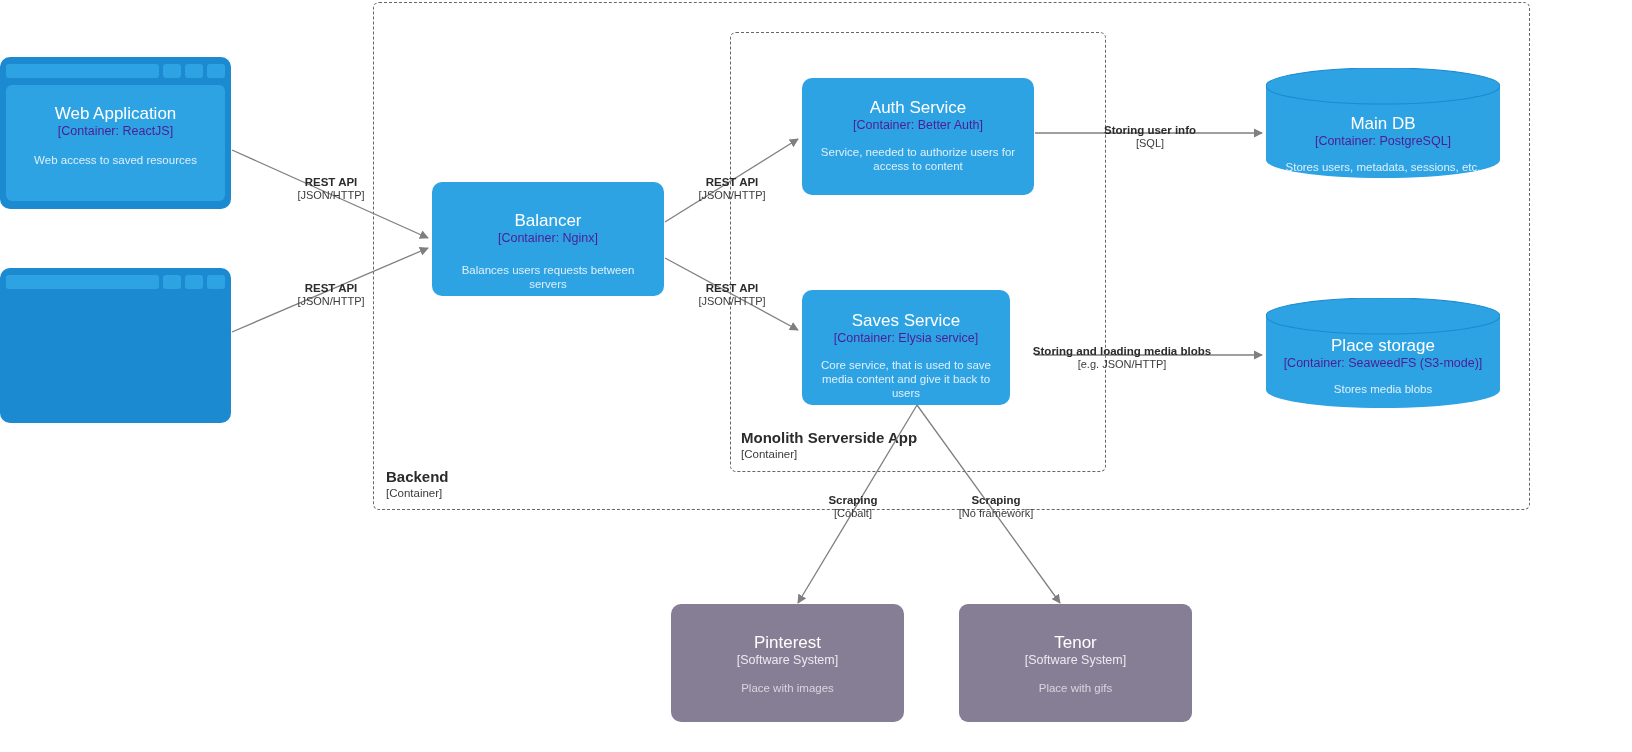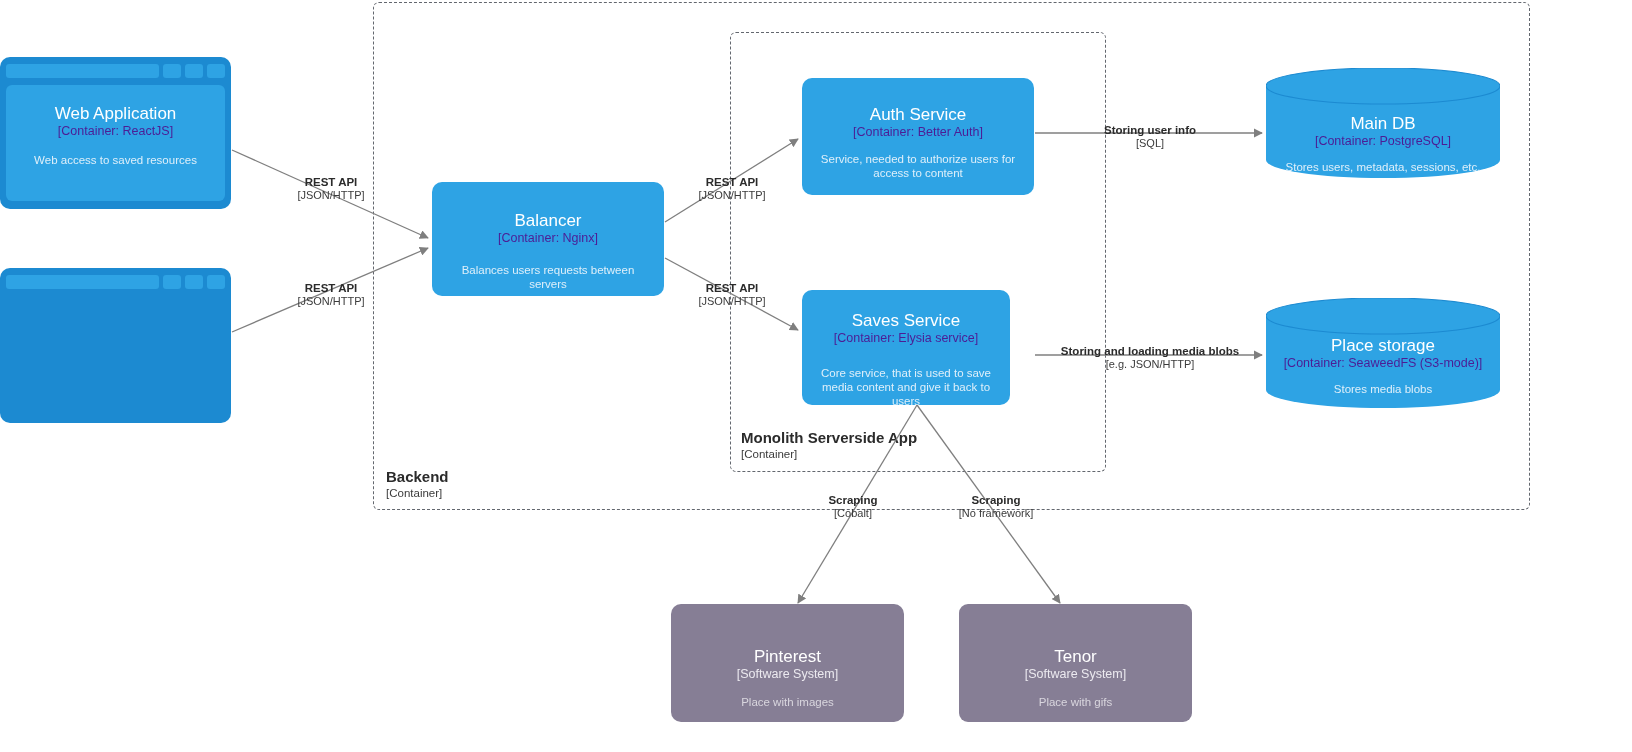--- a/index.html
+++ b/index.html
@@ -74,21 +74,20 @@
   .box {
     background: #2ea3e4;
     border-radius: 10px;
     display: flex;
     flex-direction: column;
     align-items: center;
     justify-content: flex-start;
   }
   .box.ext {
     background: #867e95;
-    justify-content: center;
   }
   
   .db {
     position: absolute;
   }
   .db .cyl-svg {
     position: absolute;
     left: 0;
     top: 0;
   }
@@ -226,21 +225,21 @@
   <div class="edge-label" style="left:668px; top:282px; width:128px;">
     <div class="e-name">REST API</div>
     <div class="e-tech">[JSON/HTTP]</div>
   </div>
 
   <div class="edge-label" style="left:1080px; top:124px; width:140px;">
     <div class="e-name">Storing user info</div>
     <div class="e-tech">[SQL]</div>
   </div>
 
-  <div class="edge-label" style="left:1040px; top:345px; width:220px;">
+  <div class="edge-label" style="left:1012px; top:345px; width:220px;">
     <div class="e-name">Storing and loading media blobs</div>
     <div class="e-tech">[e.g. JSON/HTTP]</div>
   </div>
 
   <div class="edge-label" style="left:793px; top:494px; width:120px;">
     <div class="e-name">Scraping</div>
     <div class="e-tech">[Cobalt]</div>
   </div>
 
   <div class="edge-label" style="left:936px; top:494px; width:120px;">
@@ -271,29 +270,29 @@
     </div>
   </div>
 
   <div class="node box" style="left:432px; top:182px; width:232px; height:114px;">
     <div class="n-title" style="margin-top:29px;">Balancer</div>
     <div class="n-tech">[Container: Nginx]</div>
     <div class="n-desc" style="margin-top:17px;">Balances users requests between servers</div>
   </div>
 
   <div class="node box" style="left:802px; top:78px; width:232px; height:117px;">
-    <div class="n-title" style="margin-top:27px;">Auth Service</div>
+    <div class="n-title" style="margin-top:20px;">Auth Service</div>
     <div class="n-tech">[Container: Better Auth]</div>
     <div class="n-desc" style="margin-top:12px;">Service, needed to authorize users for access to content</div>
   </div>
 
   <div class="node box" style="left:802px; top:290px; width:208px; height:115px;">
     <div class="n-title" style="margin-top:21px;">Saves Service</div>
     <div class="n-tech">[Container: Elysia service]</div>
-    <div class="n-desc" style="margin-top:20px;">Core service, that is used to save media content and give it back to users</div>
+    <div class="n-desc" style="margin-top:12px;">Core service, that is used to save media content and give it back to users</div>
   </div>
 
   <div class="db" style="left:1266px; top:68px; width:234px; height:110px;">
     <svg class="cyl-svg" width="234" height="110" viewBox="0 0 234 110">
       <path d="M 0 18 L 0 92 A 117 18 0 0 0 234 92 L 234 18 Z" fill="#2ea3e4"></path>
       <ellipse cx="117" cy="18" rx="117" ry="18" fill="#2ea3e4" stroke="#1c8ad1" stroke-width="1.2"></ellipse>
     </svg>
     <div class="dbtext">
       <div class="n-title" style="margin-top:46px;">Main DB</div>
       <div class="n-tech">[Container: PostgreSQL]</div>

